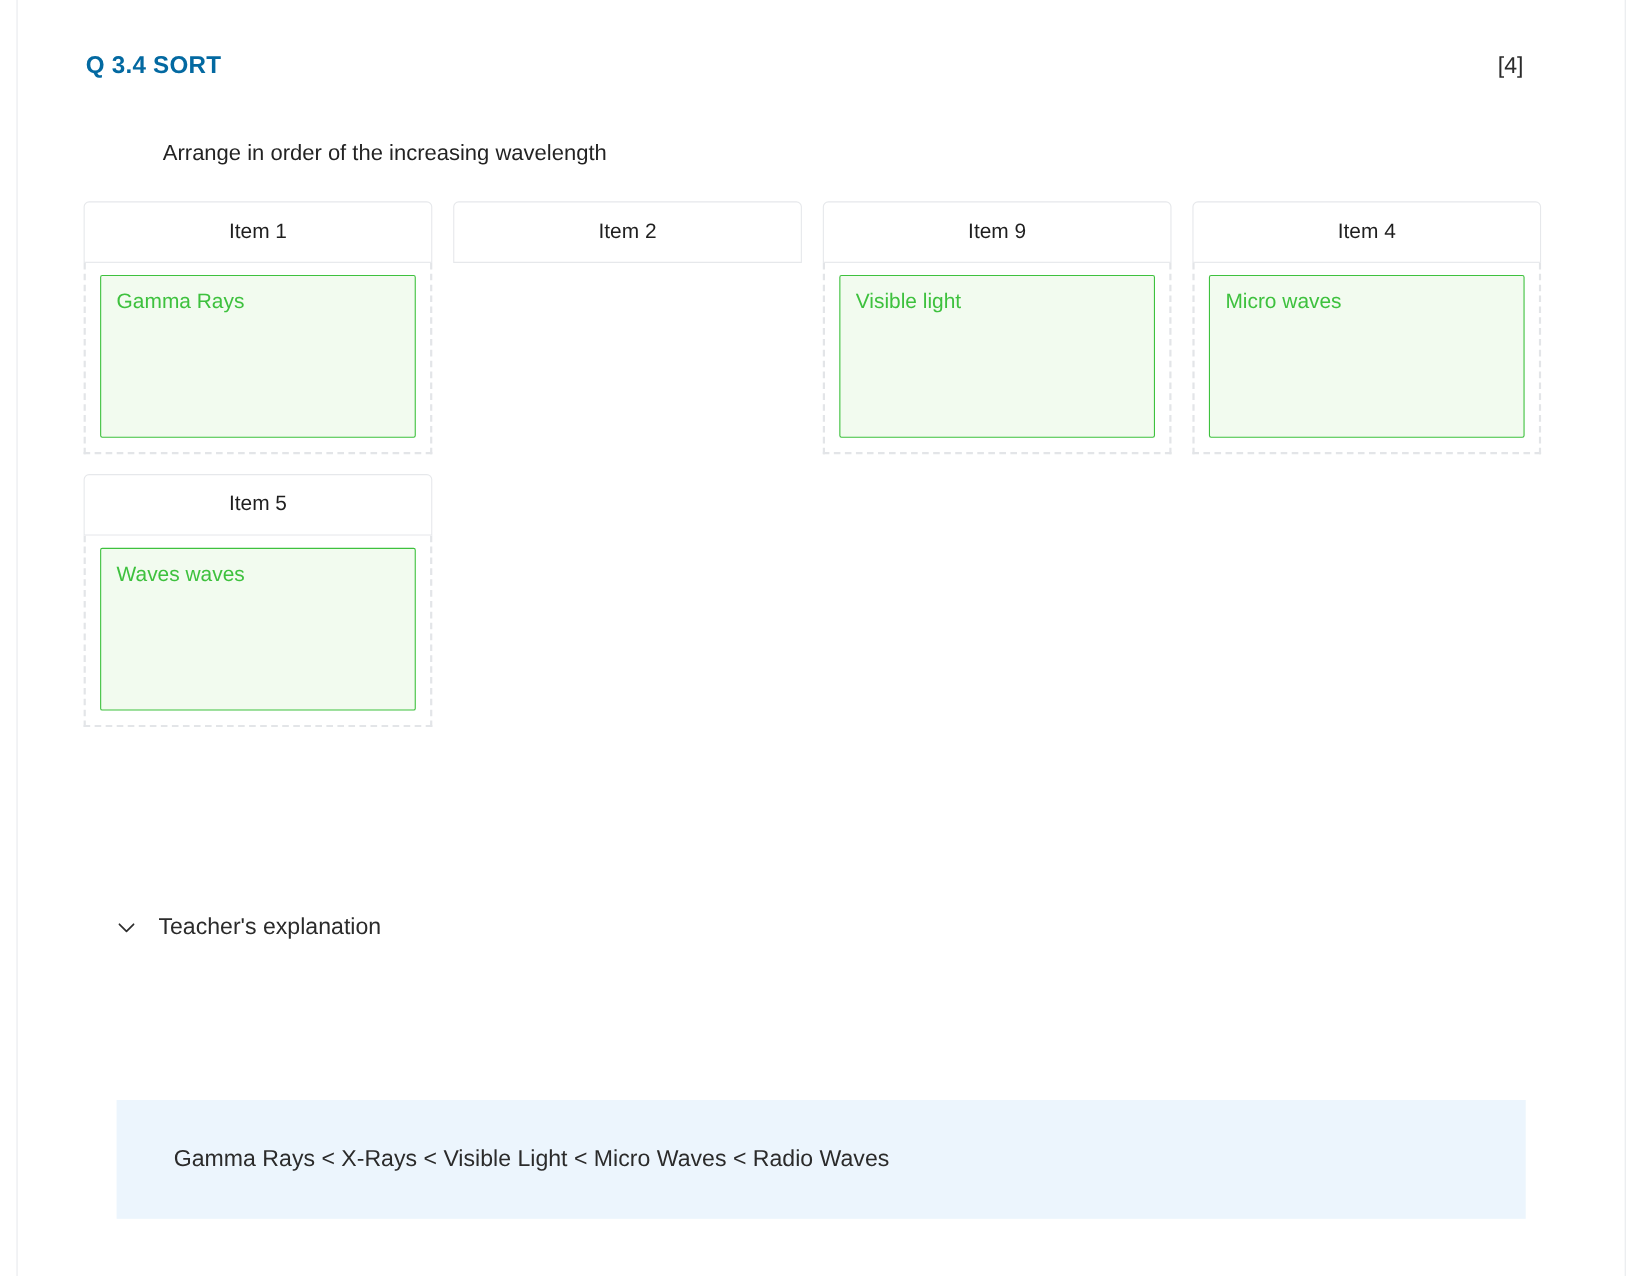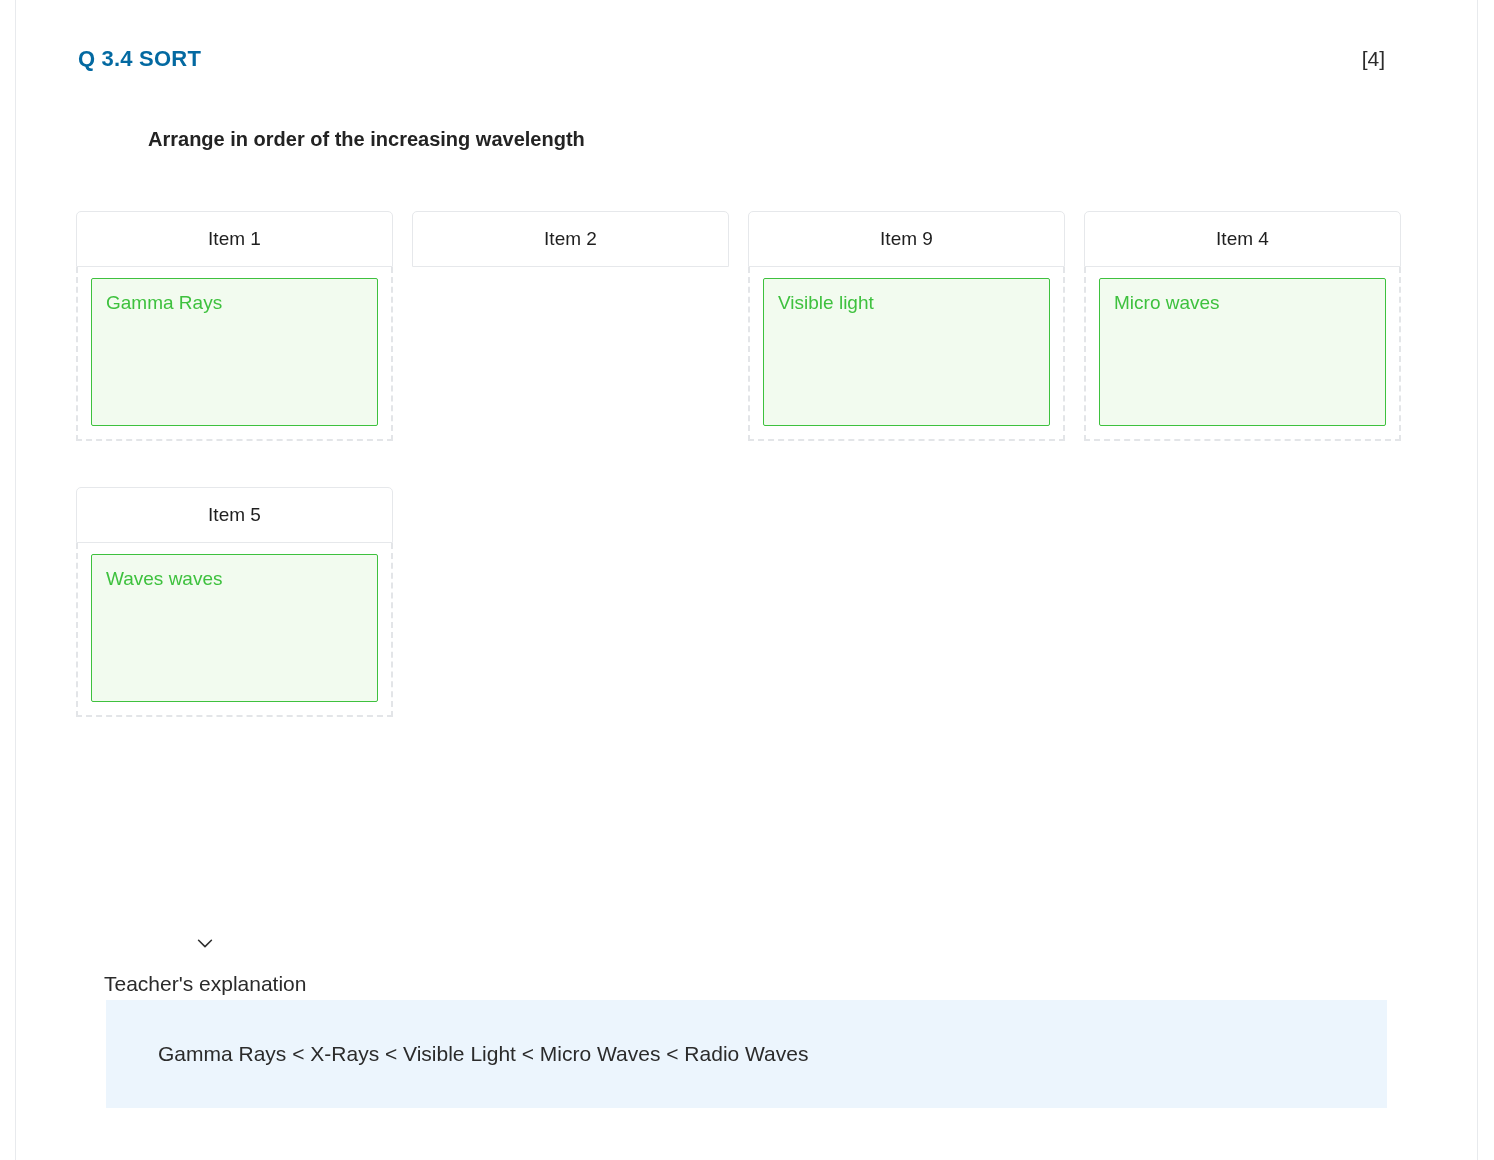--- a/index.html
+++ b/index.html
@@ -56,37 +56,36 @@
     font-weight: normal;
     color: #2b2b2b;
   }
 
   
   .q-prompt {
     position: absolute;
     left: 148px;
     top: 128px;
     font-size: 20px;
-    font-weight: bold;
+    font-weight: normal;
     color: #232323;
   }
 
   
   .sort-grid {
     position: absolute;
     left: 76px;
     top: 183px;
     width: 1330px;
     display: flex;
     flex-wrap: wrap;
     gap: 18px 19px;
   }
   .sort-slot {
     width: 317px;
-    margin-top: 28px;
   }
   .slot-header {
     height: 56px;
     border: 1px solid #e6e8eb;
     border-radius: 5px 5px 0 0;
     background: #ffffff;
     display: flex;
     align-items: center;
     justify-content: center;
     font-size: 19px;
@@ -108,26 +107,25 @@
     font-size: 19px;
     color: #3ec13e;
     line-height: 1.2;
     overflow: hidden;
   }
 
   
   .explanation-toggle {
     position: absolute;
     left: 104px;
-    top: 932px;
+    top: 831px;
     display: flex;
     align-items: center;
     gap: 18px;
     cursor: pointer;
-    flex-direction: column;
   }
   .chevron-icon {
     width: 22px;
     height: 22px;
     display: block;
     color: #2e2e2e;
   }
   .explanation-label {
     font-size: 21px;
     color: #2b2b2b;

